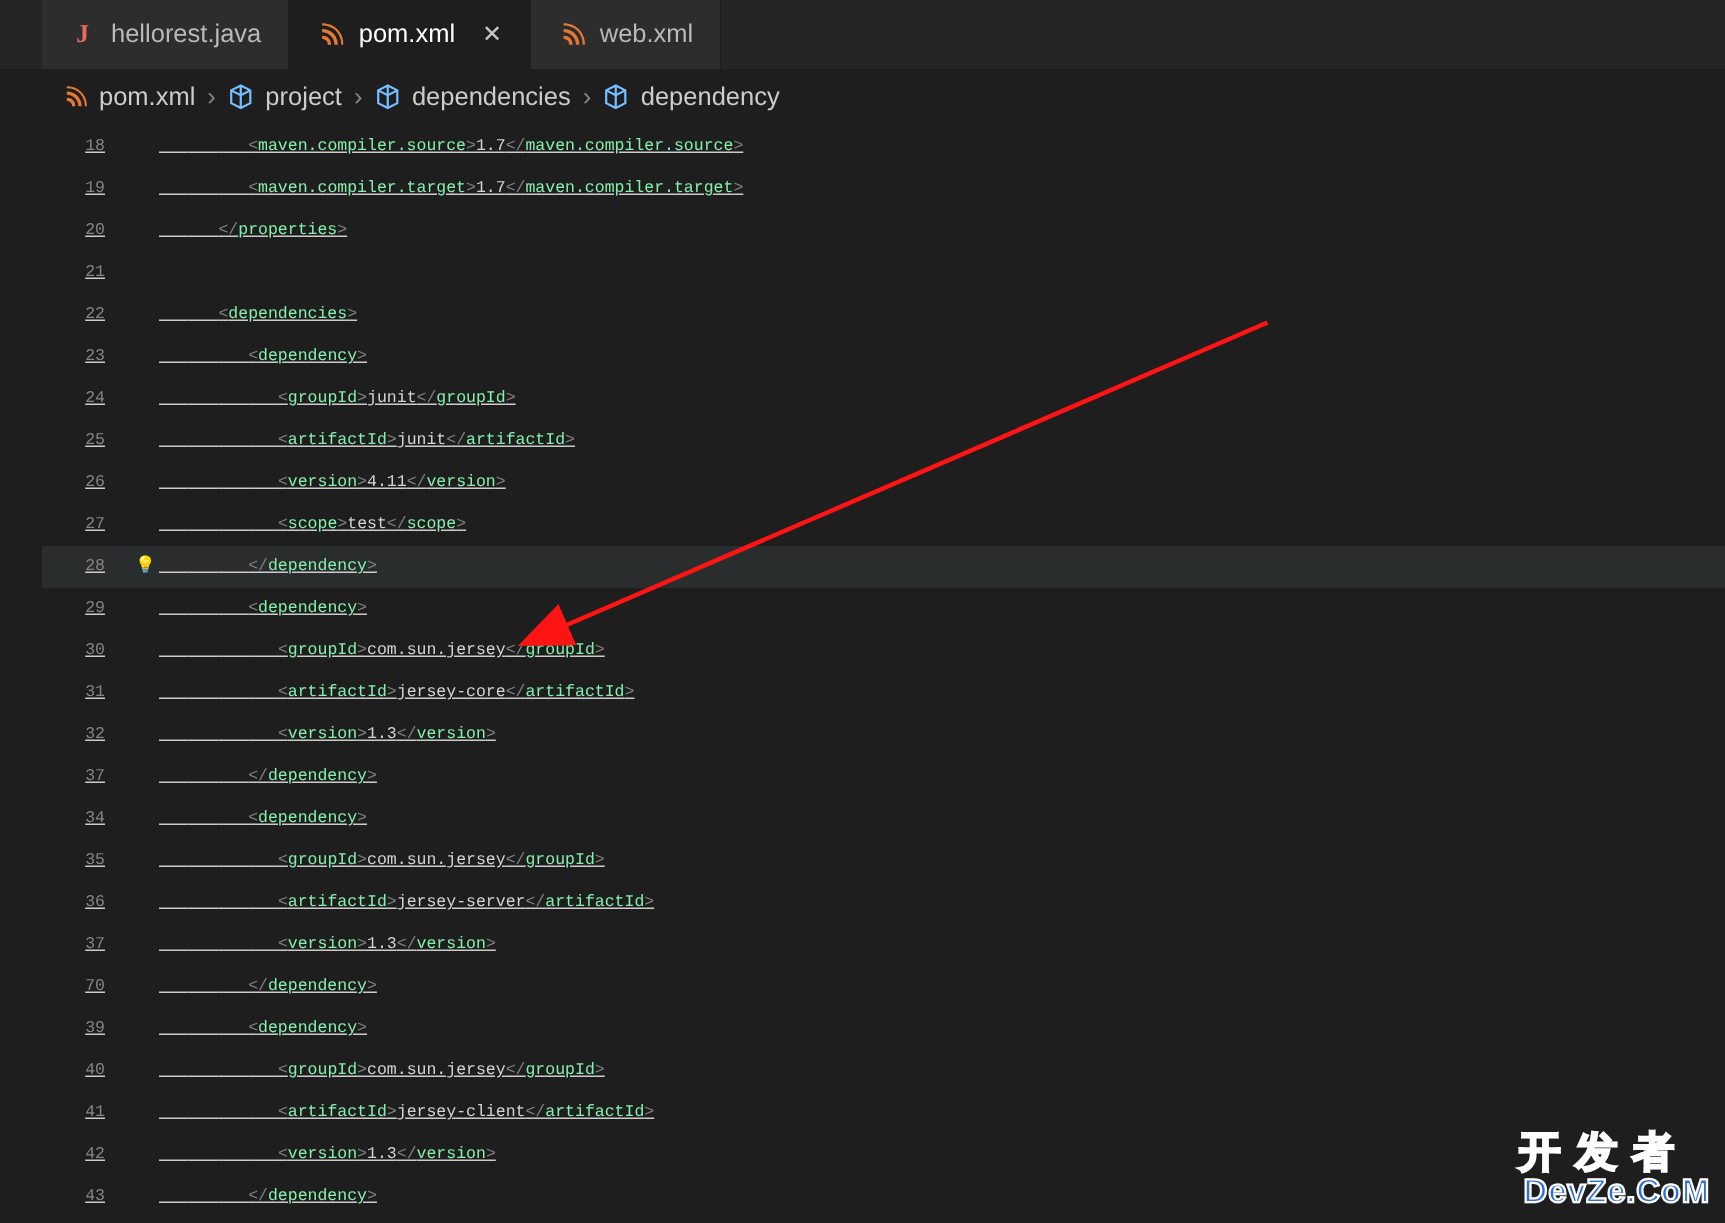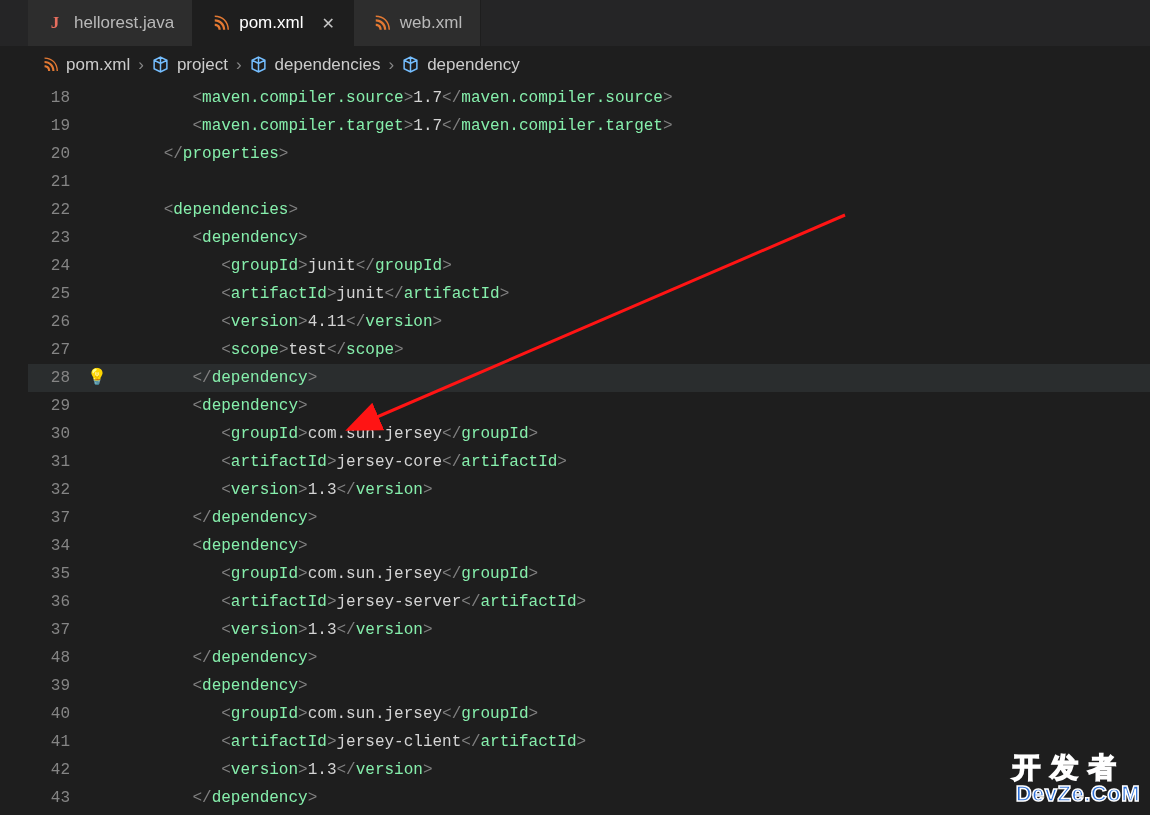--- a/index.html
+++ b/index.html
@@ -58,22 +58,23 @@
   }
   .crumb { display:flex; align-items:center; gap:8px; cursor:pointer; }
   .crumb svg { width:17px; height:17px; }
   .sep { color:#888; }
 
   
   .editor {
     display:flex;
     height:calc(100% - 84px);
     font-family:"Consolas","Courier New",monospace;
-    font-size:16px;
+    font-size:11px;
     line-height:28px;
+    text-decoration:underline;
   }
   .left-marks {
     width:28px;
     background:#1e1e1e;
     position:relative;
   }
   .gutter {
     width:60px;
     text-align:right;
     padding-right:18px;
@@ -215,21 +216,21 @@
       <div class="ln">28</div>
       <div class="ln">29</div>
       <div class="ln">30</div>
       <div class="ln">31</div>
       <div class="ln">32</div>
       <div class="ln">37</div>
       <div class="ln">34</div>
       <div class="ln">35</div>
       <div class="ln">36</div>
       <div class="ln">37</div>
-      <div class="ln">48</div>
+      <div class="ln">70</div>
       <div class="ln">39</div>
       <div class="ln">40</div>
       <div class="ln">41</div>
       <div class="ln">42</div>
       <div class="ln">43</div>
     </div>
   <div class="fold-col" id="foldcol">
       <div style="height: 28px; position: relative;"></div>
       <div style="height: 28px; position: relative;"></div>
       <div style="height: 28px; position: relative;"></div>

